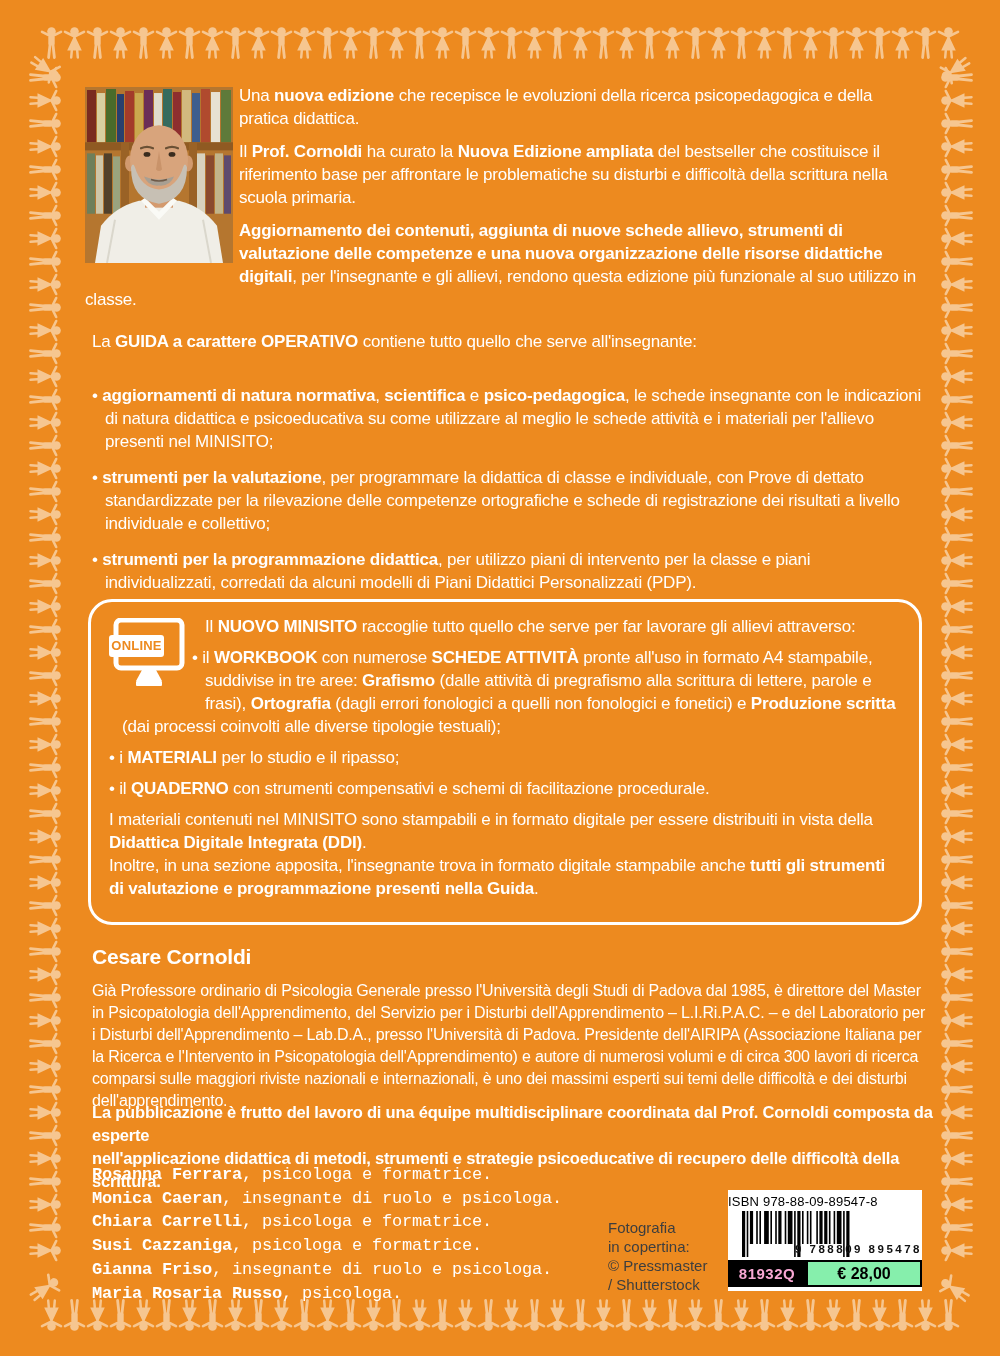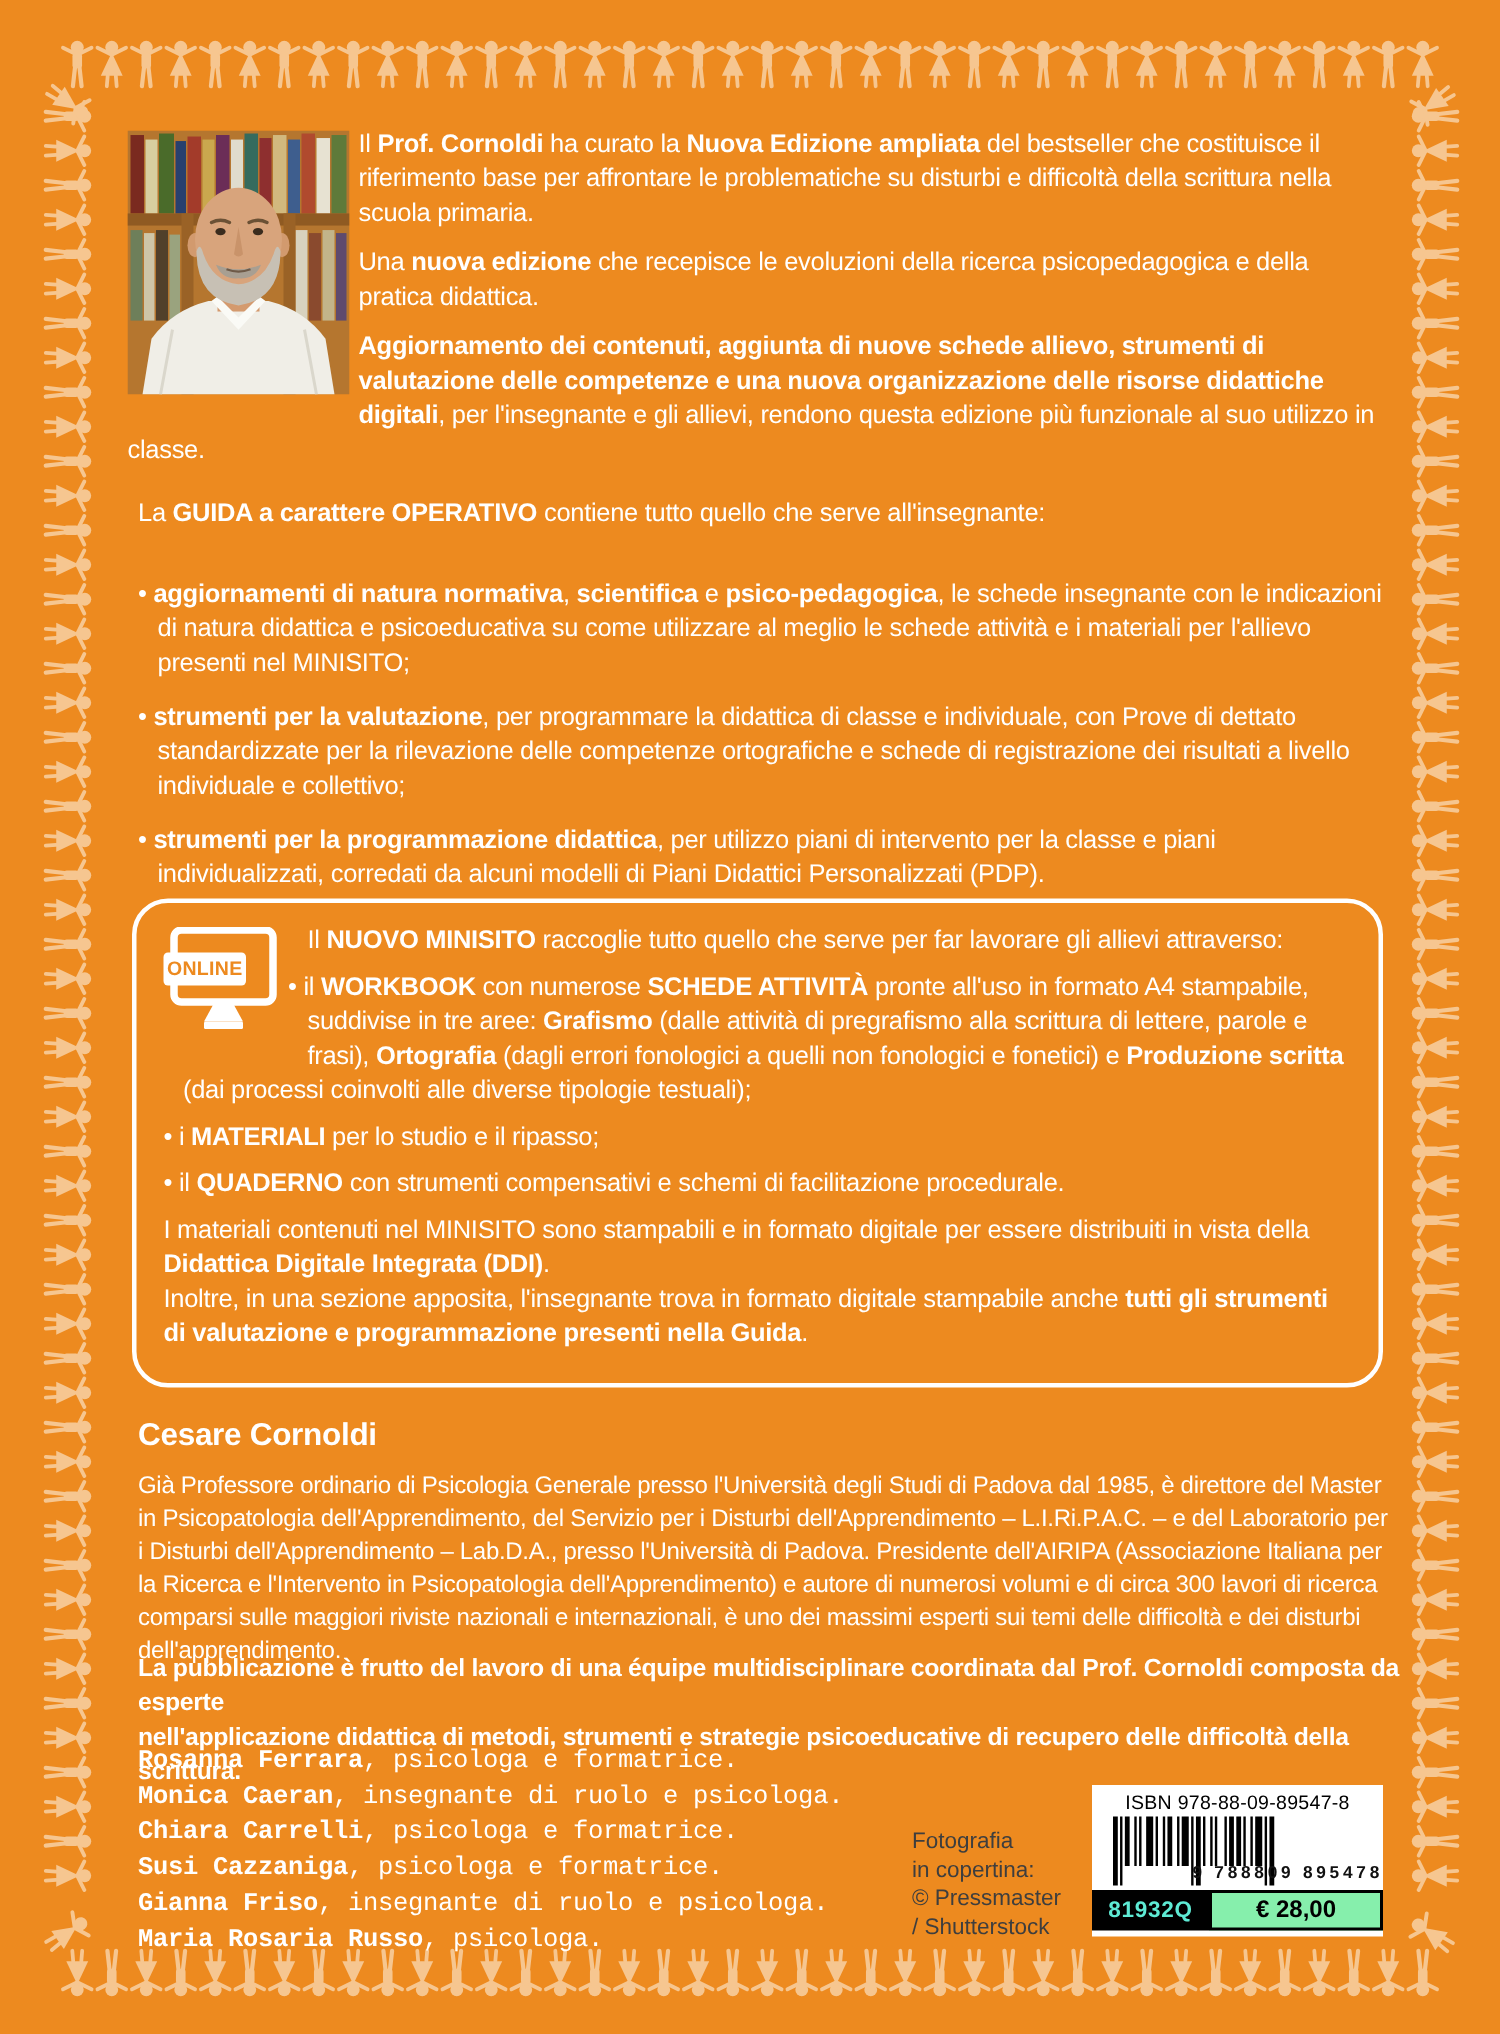--- a/index.html
+++ b/index.html
@@ -55,30 +55,30 @@
   #bio-name{left:92px;top:945px;font-size:21px;font-weight:bold;}
   #bio-text{left:92px;top:980px;width:834px;font-size:16px;line-height:22px;}
   #team-intro{left:92px;top:1101px;width:842px;font-weight:bold;font-size:16.5px;line-height:23px;}
   #members{left:92px;top:1163px;width:520px;line-height:23.7px;font-family:Liberation Mono, monospace;}
   
   #credits{left:608px;top:1218px;font-size:15px;line-height:19px;color:var(--credit);letter-spacing:0;}
   #card{
     position:absolute;left:728px;top:1190px;width:194px;height:101px;background:#fff;
     color:#000;letter-spacing:0;display:flex;flex-direction:column;
   }
-  .isbn{font-size:13px;text-align:center;padding-top:4px;height:20px;letter-spacing:0.2px;}
+  .isbn{font-size:13px;padding-top:4px;height:20px;letter-spacing:0.2px;}
   .bars-wrap{position:relative;height:50px;flex:none;}
   .bars-wrap svg{display:block;margin:0 auto;}
   .digits{
     position:absolute;left:0;right:0;top:33px;text-align:right;
     font-size:11.5px;letter-spacing:2.5px;color:#111;font-weight:bold;
   }
   .price-row{display:flex;height:27px;flex:none;}
   .code-plate{
-    width:78px;background:#000;color:#5eead4;font-weight:bold;font-size:15px;
+    width:78px;background:#000;color:#f9a8d4;font-weight:bold;font-size:15px;
     display:flex;align-items:center;justify-content:center;letter-spacing:0.5px;
   }
   .price-plate{
     flex:1;border:2.5px solid #000;background:#86efac;color:#000;font-weight:bold;
     font-size:16px;display:flex;align-items:center;justify-content:center;
   }
 </style>
 </head>
 <body>
 
@@ -268,22 +268,22 @@
         <ellipse cx="74" cy="72" rx="29" ry="34" fill="#D8A47C"></ellipse>
         <path d="M46 80 Q46 112 74 116 Q102 112 102 80 Q100 74 98 80 Q92 100 74 102 Q56 100 50 80 Q48 74 46 80 Z" fill="#C7C0B4"></path>
         <path d="M59 89 Q74 95 89 89 Q85 99 74 98 Q63 99 59 89 Z" fill="#A89F92"></path>
         <path d="M66 92 Q74 95 82 92" stroke="#6E5A48" stroke-width="1.5" fill="none"></path>
         <ellipse cx="62" cy="67" rx="3.4" ry="2.4" fill="#3A2C1E"></ellipse>
         <ellipse cx="87" cy="67" rx="3.4" ry="2.4" fill="#3A2C1E"></ellipse>
         <path d="M56 61 Q62 58 68 61 M81 61 Q87 58 93 61" stroke="#6B5135" stroke-width="2.2" fill="none" stroke-linecap="round"></path>
         <path d="M74 64 L71 82 Q74 85 77 82 Z" fill="#C9936A"></path>
       </svg>
     </div>
+    <p><span>Una </span><b>nuova edizione</b><span> che recepisce le evoluzioni della ricerca psicopedagogica e della pratica didattica.</span></p>
     <p><span>Il </span><b>Prof. Cornoldi</b><span> ha curato la </span><b>Nuova Edizione ampliata</b><span> del bestseller che costituisce il riferimento base per affrontare le problematiche su disturbi e difficoltà della scrittura nella scuola primaria.</span></p>
-    <p><span>Una </span><b>nuova edizione</b><span> che recepisce le evoluzioni della ricerca psicopedagogica e della pratica didattica.</span></p>
     <p><b>Aggiornamento dei contenuti, aggiunta di nuove schede allievo, strumenti di valutazione delle competenze e una nuova organizzazione delle risorse didattiche digitali</b><span>, per l'insegnante e gli allievi, rendono questa edizione più funzionale al suo utilizzo in classe.</span></p>
   </div>
 
   <div class="blk" id="guida-lead"><span>La </span><b>GUIDA a carattere OPERATIVO</b><span> contiene tutto quello che serve all'insegnante:</span></div>
   <div class="blk" id="guida-bullets">
     <div class="li"><span class="bullet-mark">•</span><span> </span><span><b>aggiornamenti di natura normativa</b><span>, </span><b>scientifica</b><span> e </span><b>psico-pedagogica</b><span>, le schede insegnante con le indicazioni di natura didattica e psicoeducativa su come utilizzare al meglio le schede attività e i materiali per l'allievo presenti nel MINISITO;</span></span></div>
     <div class="li"><span class="bullet-mark">•</span><span> </span><span><b>strumenti per la valutazione</b><span>, per programmare la didattica di classe e individuale, con Prove di dettato standardizzate per la rilevazione delle competenze ortografiche e schede di registrazione dei risultati a livello individuale e collettivo;</span></span></div>
     <div class="li"><span class="bullet-mark">•</span><span> </span><span><b>strumenti per la programmazione didattica</b><span>, per utilizzo piani di intervento per la classe e piani individualizzati, corredati da alcuni modelli di Piani Didattici Personalizzati (PDP).</span></span></div>
   </div>
 

